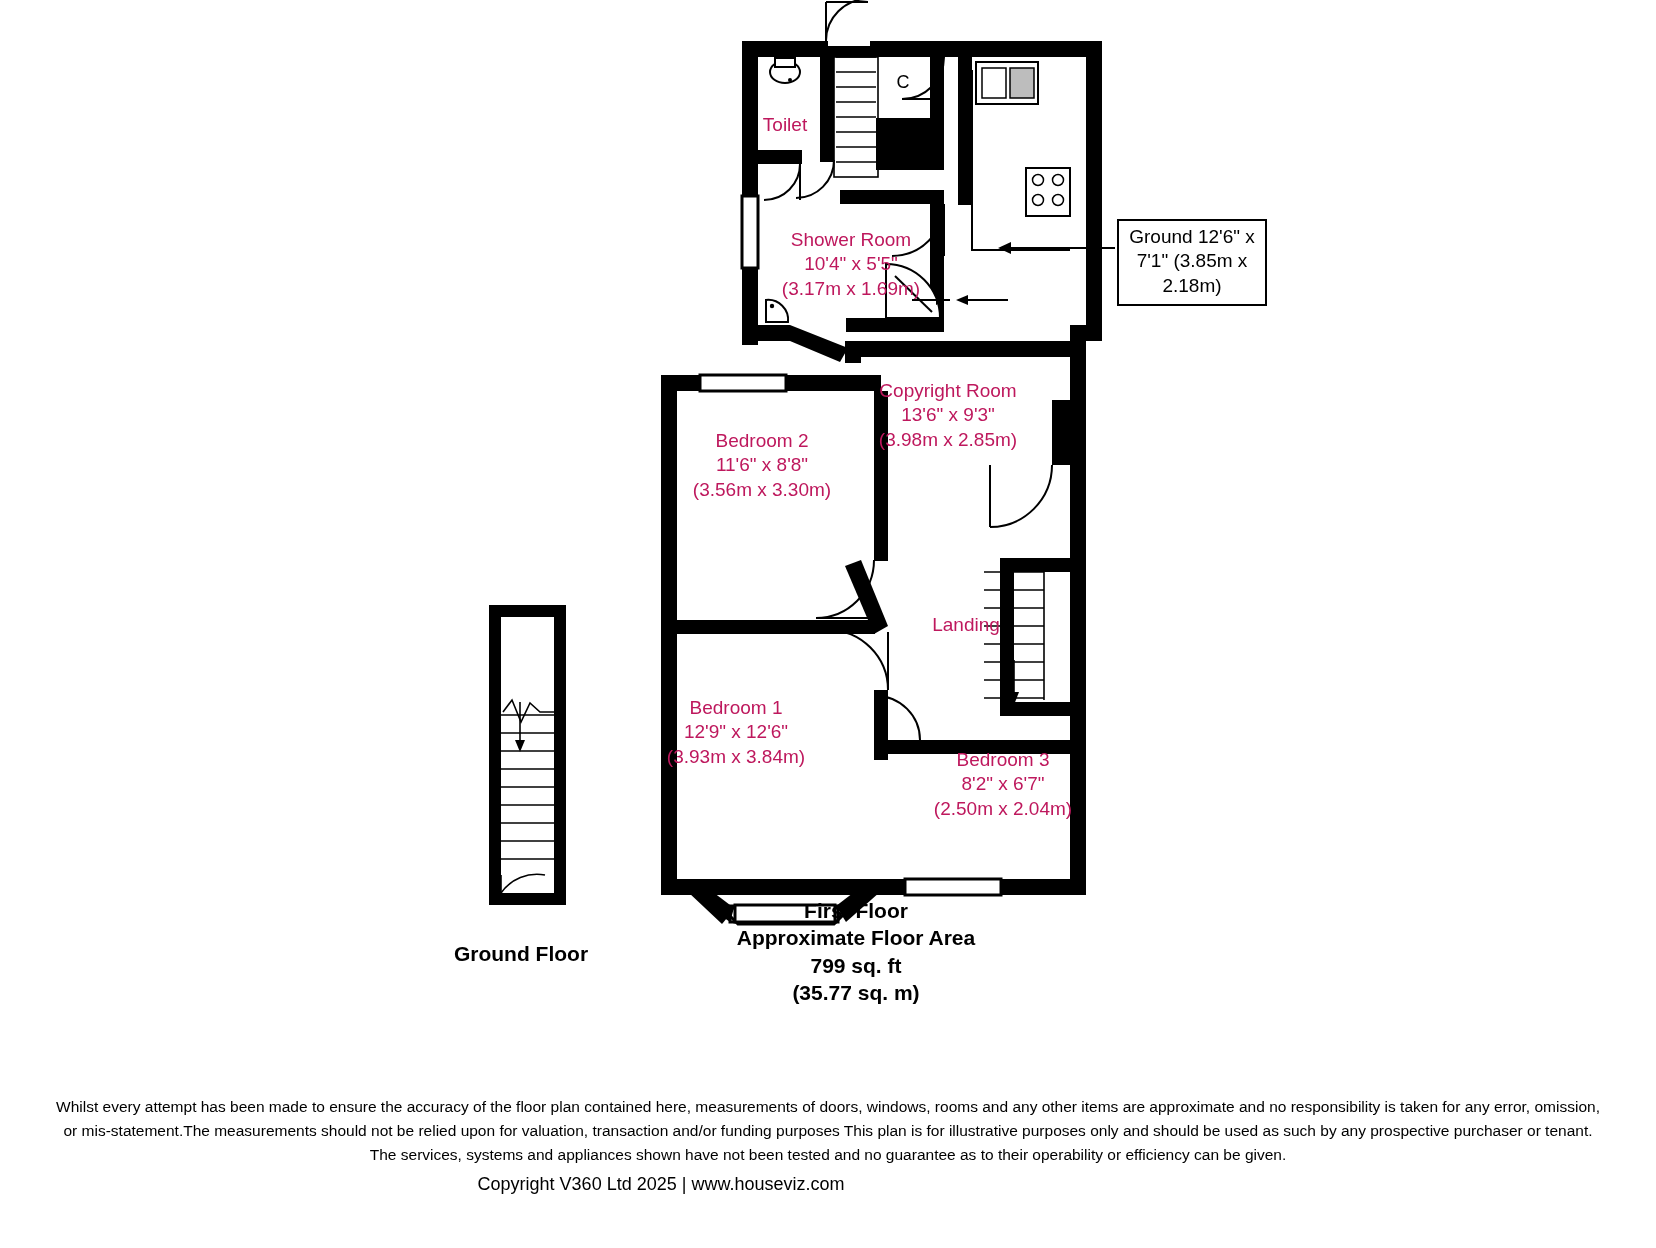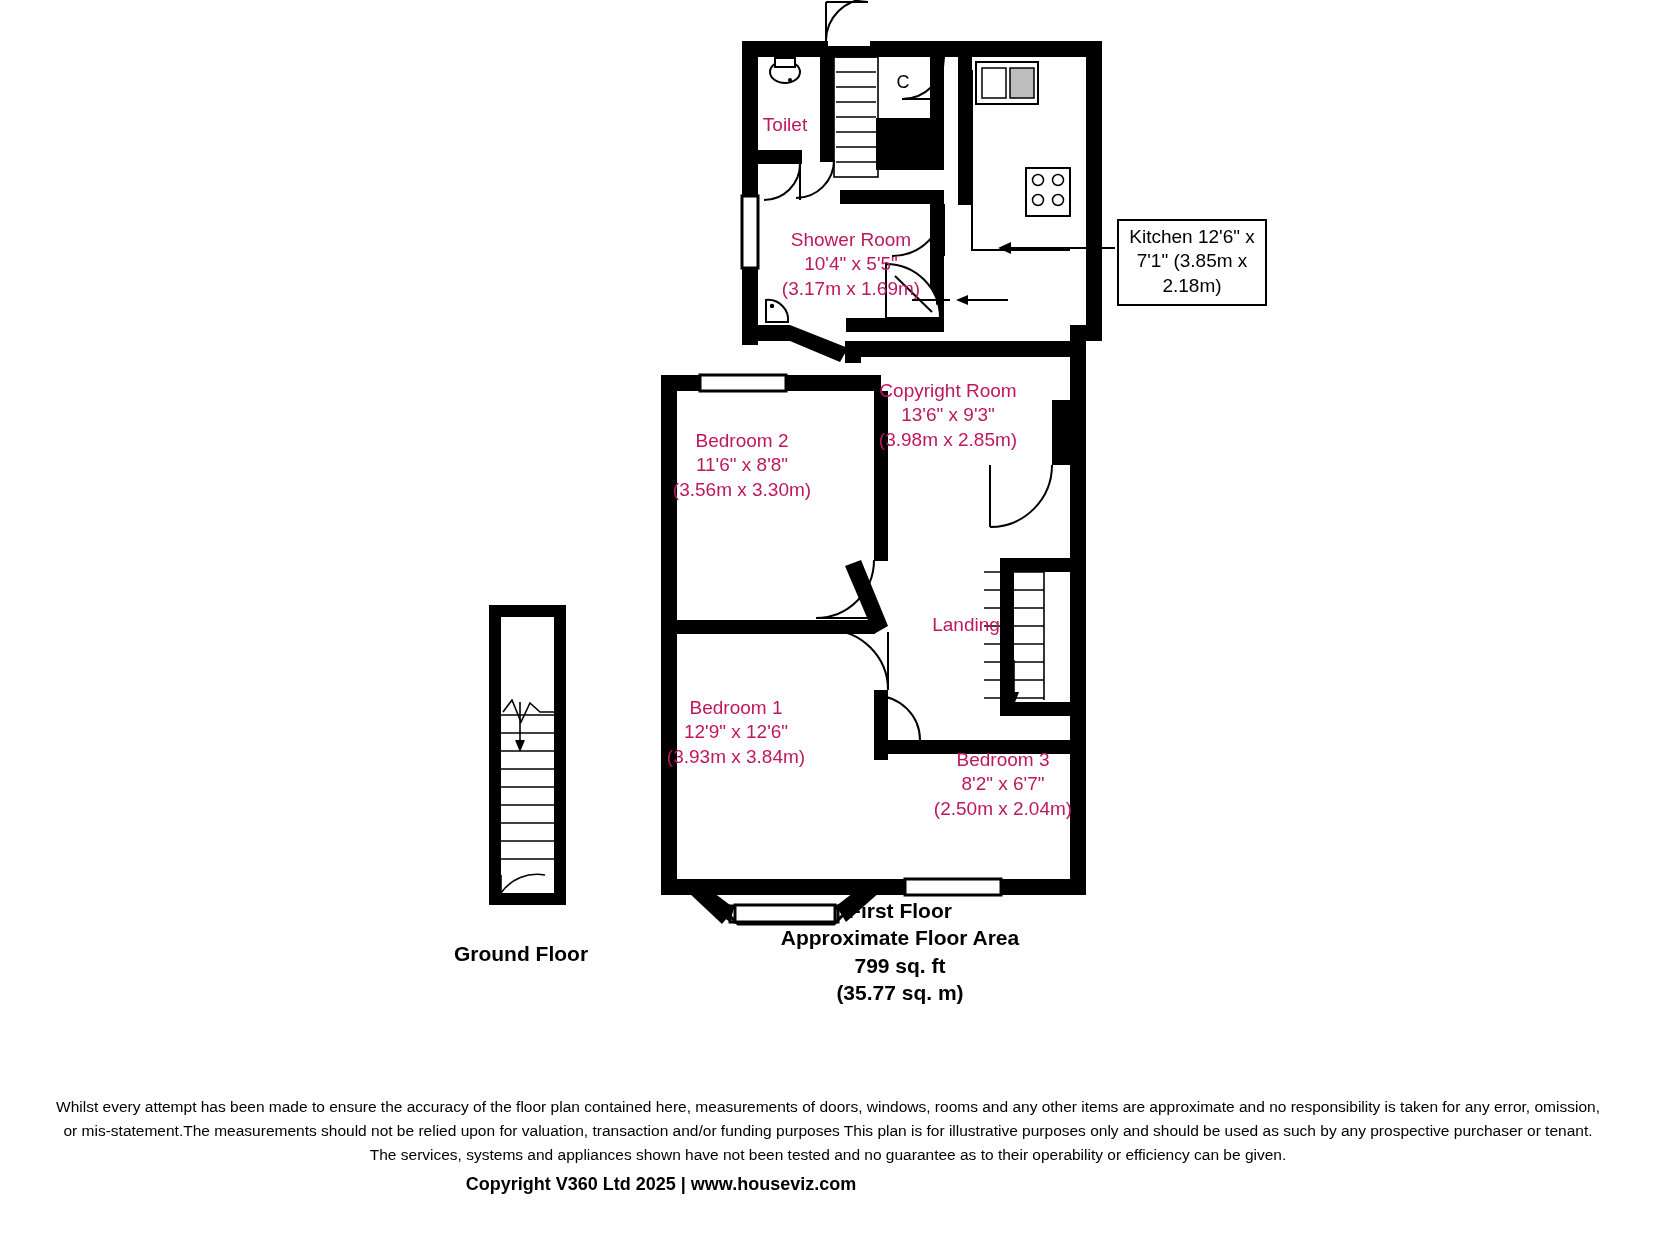--- a/index.html
+++ b/index.html
@@ -61,21 +61,21 @@
     font-size: 15.5px;
     line-height: 1.55;
     color: #000;
   }
   .copyright {
     position: absolute;
     left: 0;
     width: 1322px;
     text-align: center;
     font-size: 18px;
-    font-weight: bold;
+    font-weight: normal;
     color: #000;
   }
   .cupboard-letter {
     position: absolute;
     font-size: 18px;
     transform: translateX(-50%);
   }
 </style>
 </head>
 <body>
@@ -274,32 +274,32 @@
   <span>C</span>
 </div>
 
 <div class="lbl" style="left:851px; top:204px;margin-top:24px;">
   <span>Shower Room</span>
   <span class="dim">10'4" x 5'5"</span>
   <span class="dim">(3.17m x 1.69m)</span>
 </div>
 
 <div class="kitchen-box" style="left:1117px; top:219px; width:150px;">
-  <span>Kitchen</span>
+  <span>Ground</span>
   <span class="dim">12'6" x 7'1"</span>
   <span class="dim">(3.85m x 2.18m)</span>
 </div>
 
 <div class="lbl" style="left:948px; top:379px;">
   <span>Copyright Room</span>
   <span class="dim">13'6" x 9'3"</span>
   <span class="dim">(3.98m x 2.85m)</span>
 </div>
 
-<div class="lbl" style="left:742px; top:429px;">
+<div class="lbl" style="left:762px; top:429px;">
   <span>Bedroom 2</span>
   <span class="dim">11'6" x 8'8"</span>
   <span class="dim">(3.56m x 3.30m)</span>
 </div>
 
 <div class="lbl" style="left:966px; top:613px;">
   <span>Landing</span>
 </div>
 
 <div class="lbl" style="left:736px; top:696px;">
@@ -311,21 +311,21 @@
 <div class="lbl" style="left:1003px; top:748px;">
   <span>Bedroom 3</span>
   <span class="dim">8'2" x 6'7"</span>
   <span class="dim">(2.50m x 2.04m)</span>
 </div>
 
 <div class="floor-title" style="left:521px; top:940px;">
   <span>Ground Floor</span>
 </div>
 
-<div class="floor-title" style="left:900px; top:897px;text-align:center;">
+<div class="floor-title" style="left:856px; top:897px;text-align:center;">
   <span>First Floor</span><br>
   <span>Approximate Floor Area</span><br>
   <span>799 sq. ft</span><br>
   <span>(35.77 sq. m)</span>
 </div>
 
 <div class="disclaimer" style="top:1095px;">Whilst every attempt has been made to ensure the accuracy of the floor plan contained here, measurements of doors, windows, rooms and any other items are approximate and no responsibility is taken for any error, omission,</div>
 <div class="disclaimer" style="top:1119px;">or mis-statement.The measurements should not be relied upon for valuation, transaction and/or funding purposes This plan is for illustrative purposes only and should be used as such by any prospective purchaser or tenant.</div>
 <div class="disclaimer" style="top:1143px;">The services, systems and appliances shown have not been tested and no guarantee as to their operability or efficiency can be given.</div>
 

